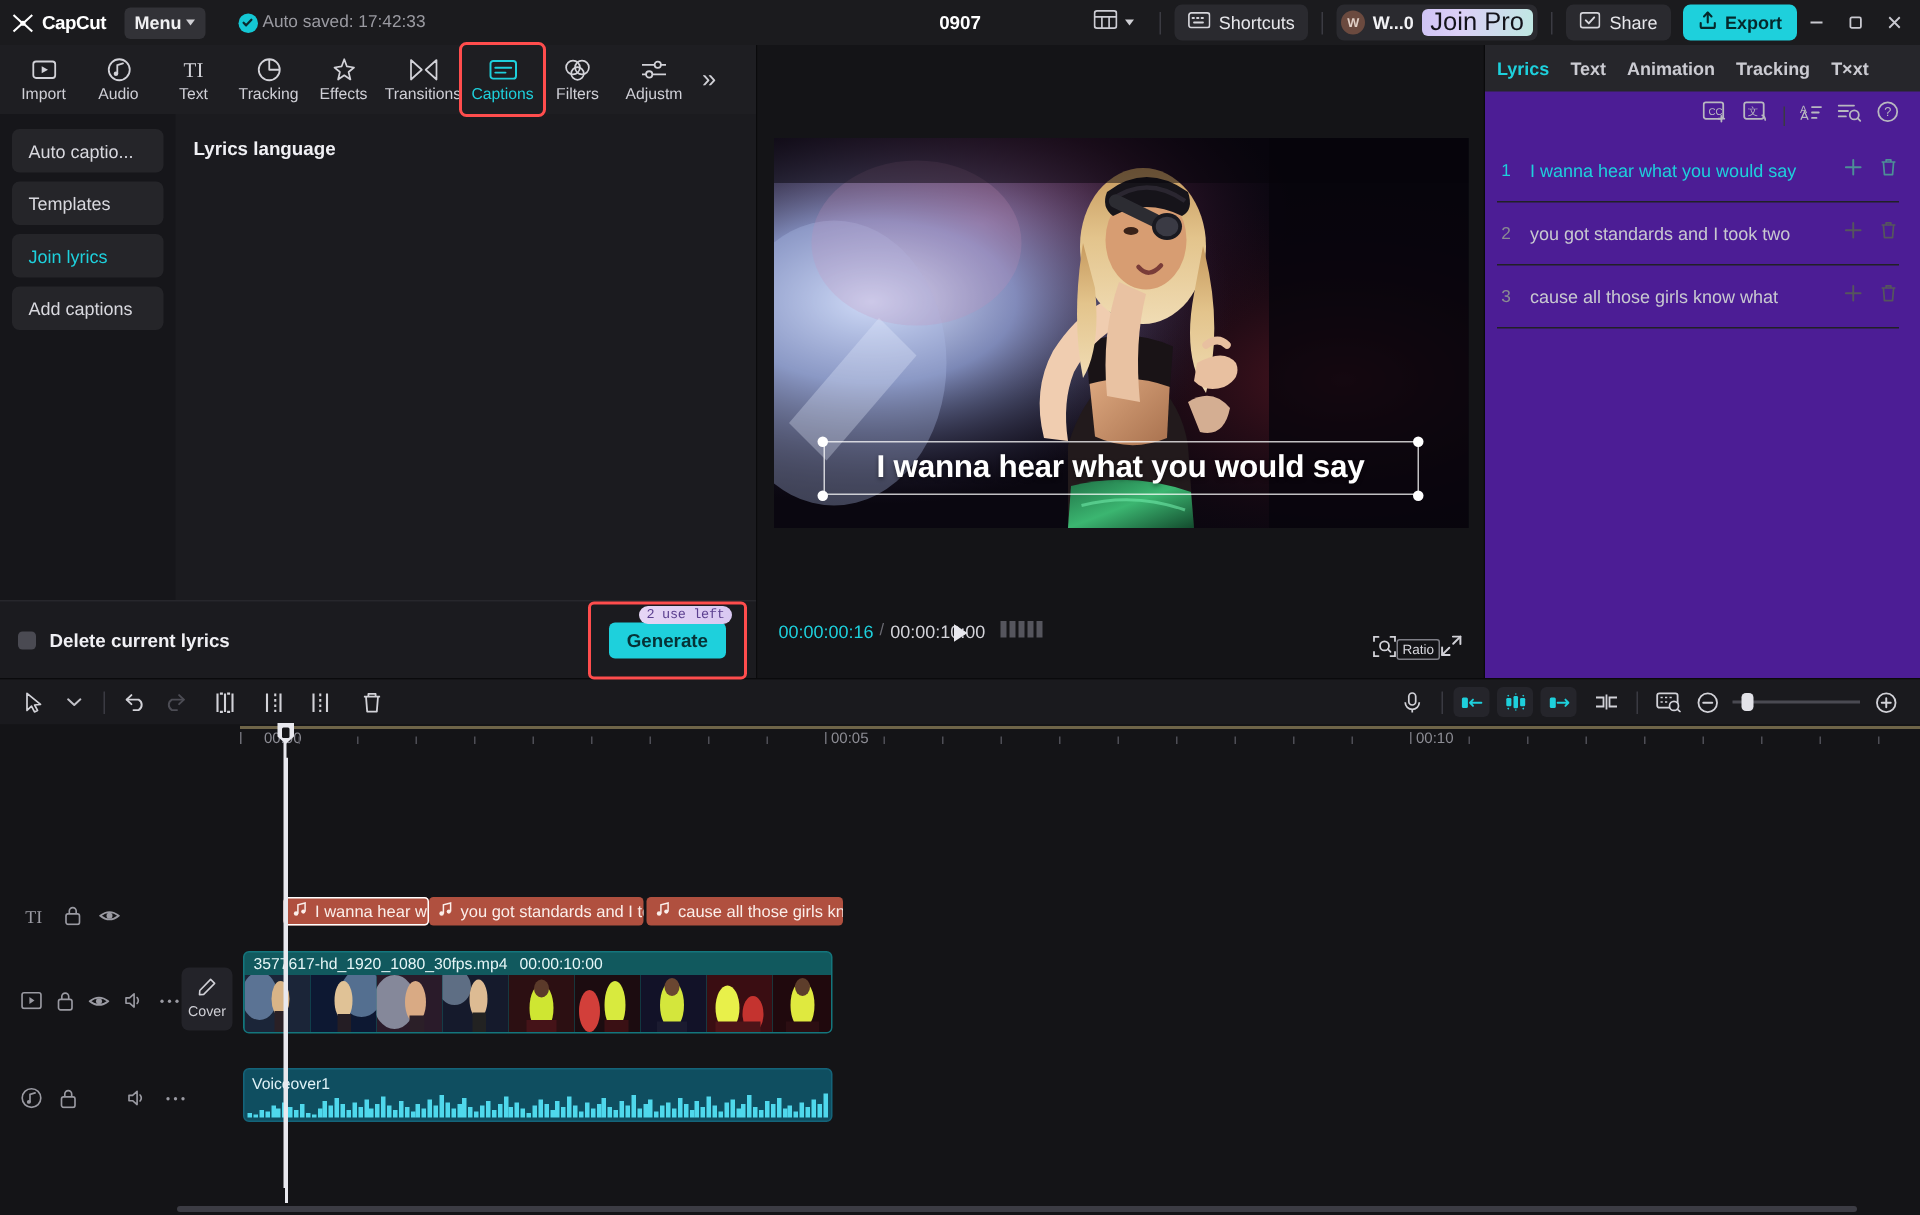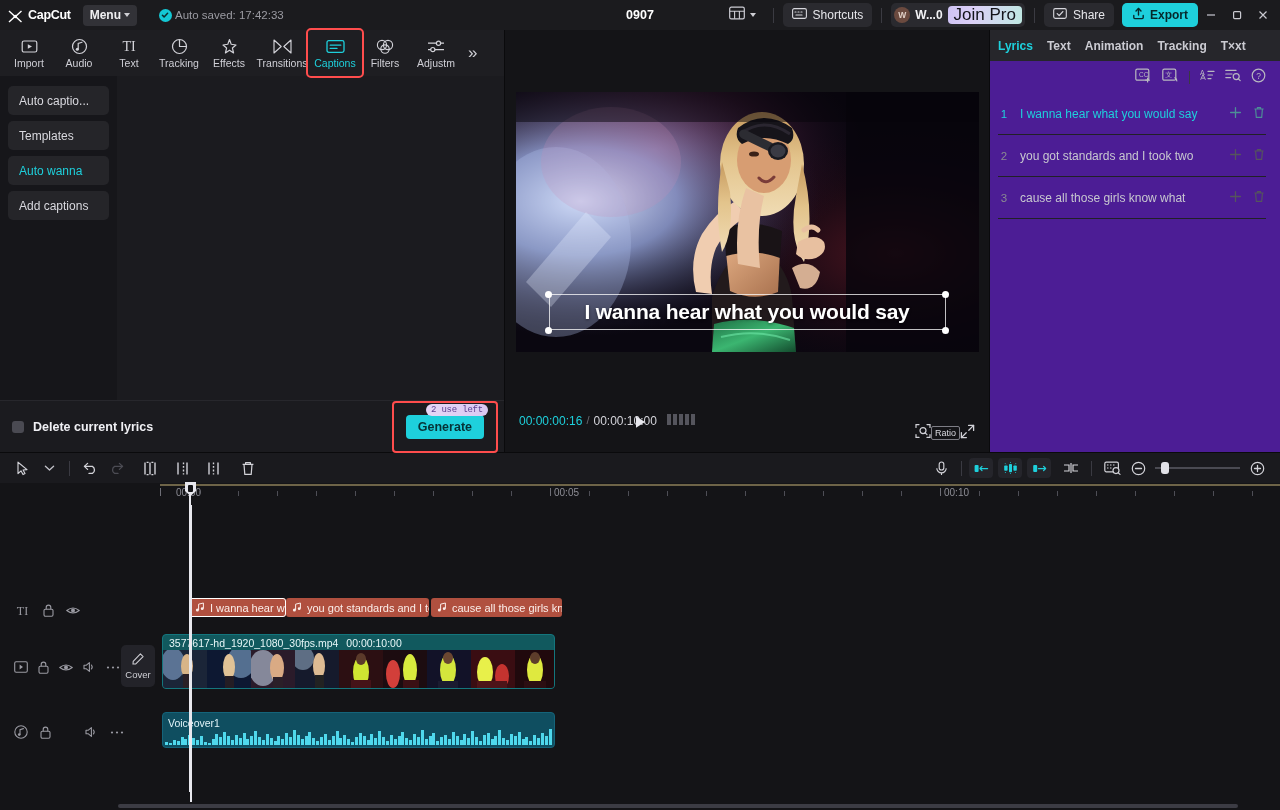--- a/index.html
+++ b/index.html
@@ -417,28 +417,29 @@
 
       <div class="left-body">
         <div class="subnav">
           <div class="subnav-item">
             <span>Auto captio...</span>
           </div>
           <div class="subnav-item">
             <span>Templates</span>
           </div>
           <div class="subnav-item active hl">
-            <span>Auto wanna</span>
+            <span>Join lyrics</span>
           </div>
           <div class="subnav-item">
             <span>Add captions</span>
           </div>
         </div>
 
         <div class="panel-content">
+          <div class="field-label">Lyrics language</div>
         </div>
       </div>
 
       <div class="panel-footer">
         <span class="chk"></span>
         <span class="footer-label">Delete current lyrics</span>
         <div class="gen-wrap hl">
           <span class="uses-badge">2 use left</span>
           <div class="gen-btn">Generate</div>
         </div>

